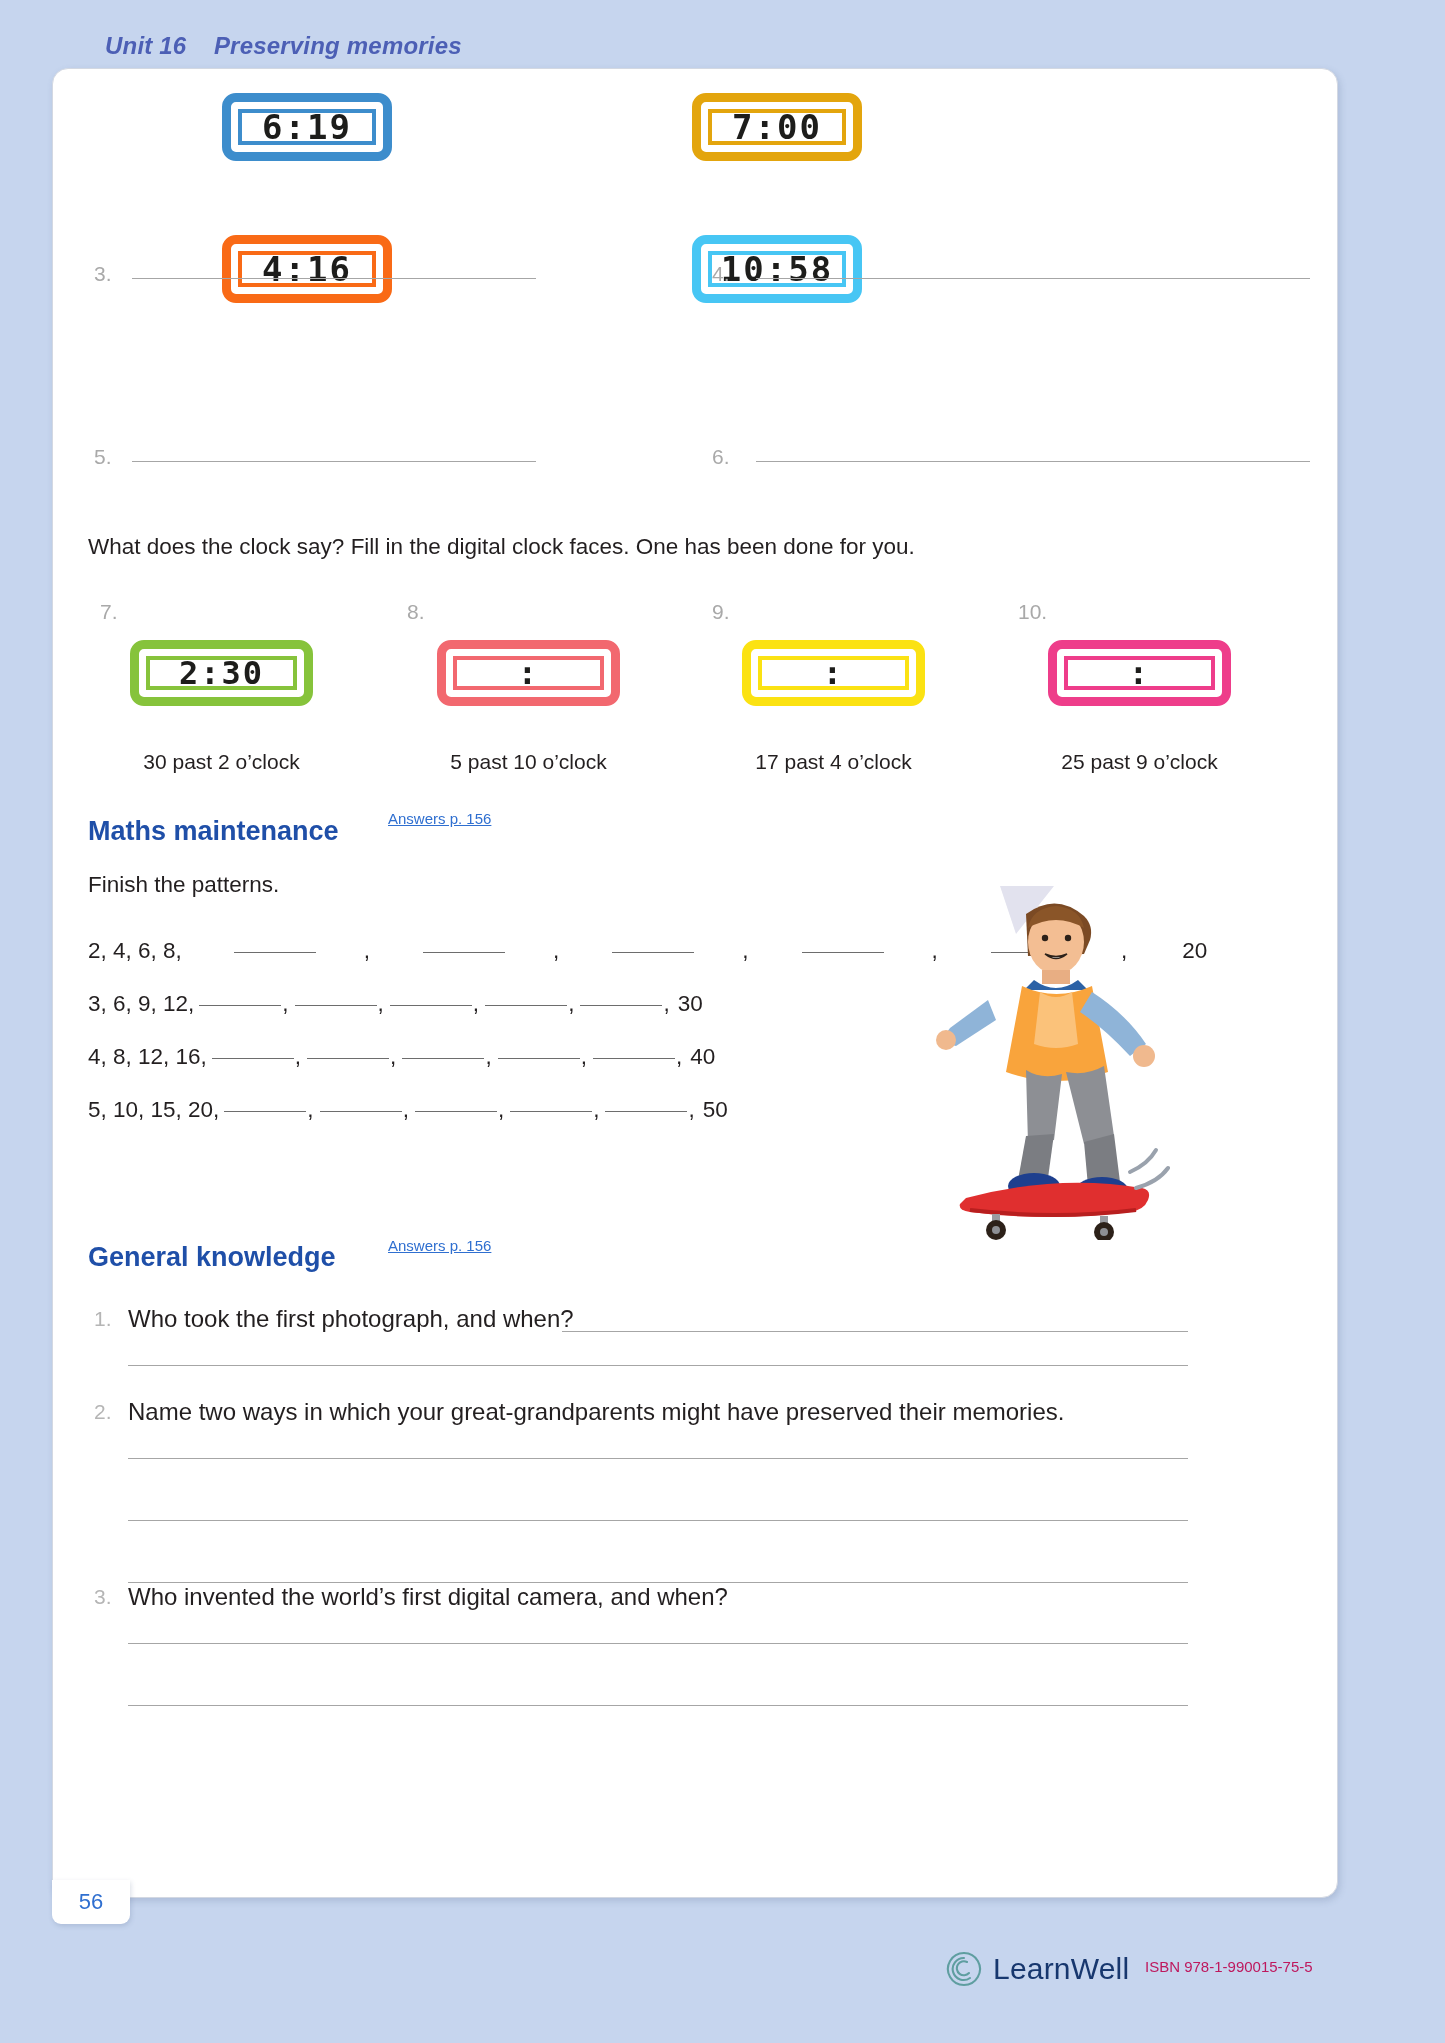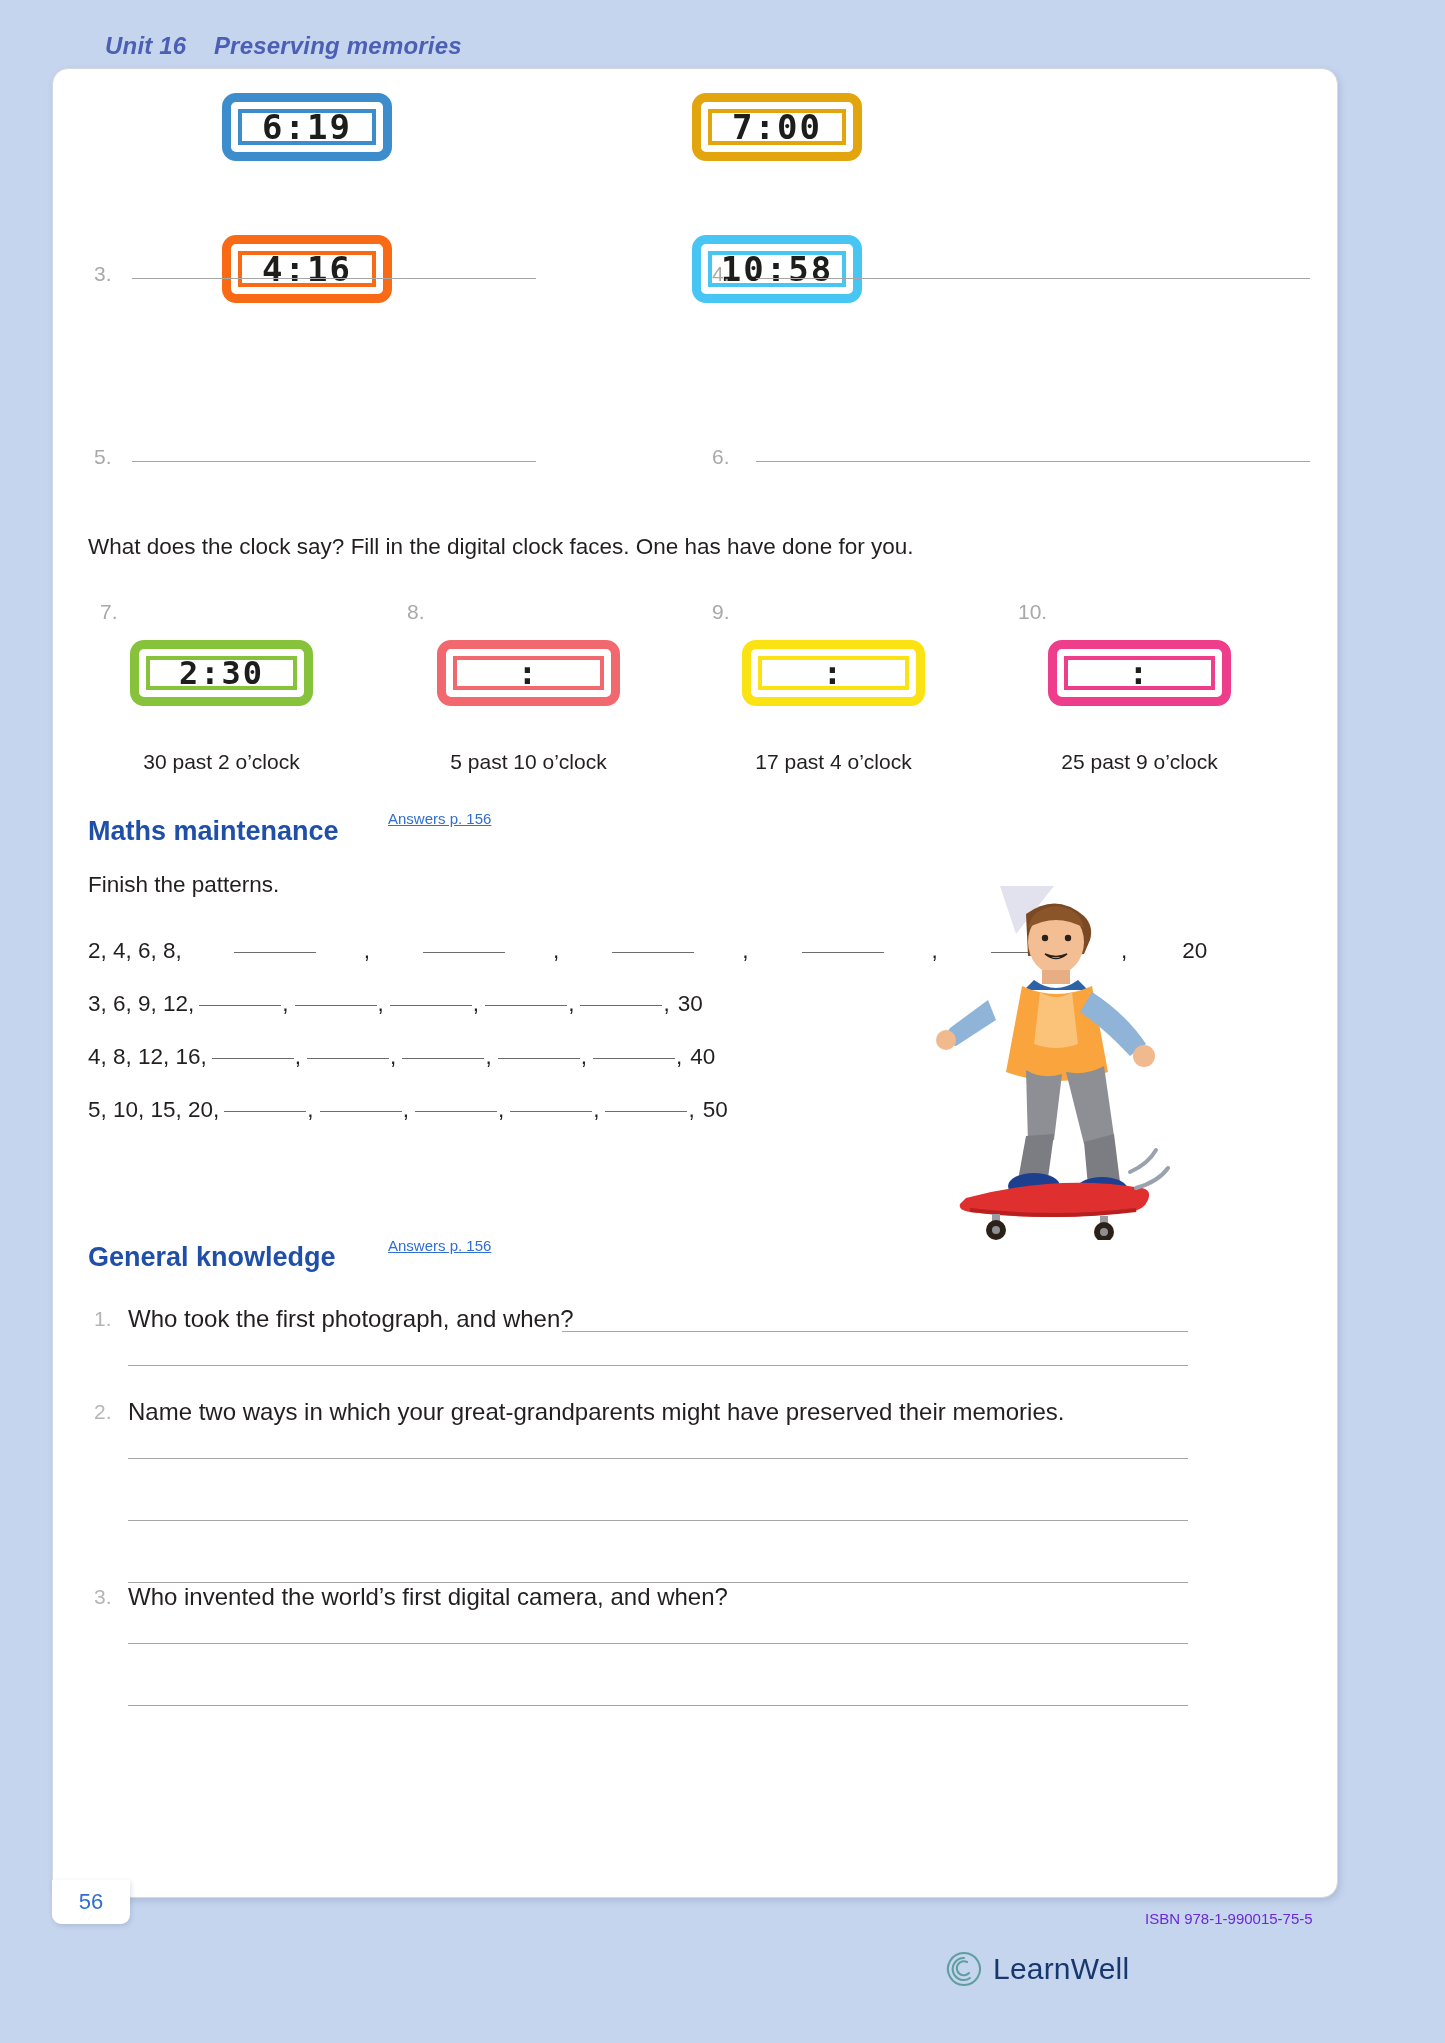--- a/index.html
+++ b/index.html
@@ -157,22 +157,22 @@
     font-size: 22px; color: #2f6fd0;
   }
   .brand {
     position: absolute; left: 945px; top: 1950px;
     display: flex; align-items: center; gap: 10px;
   }
   .brand-name {
     font-size: 30px; color: #17376e; letter-spacing: .2px;
   }
   .isbn {
-    position: absolute; left: 1145px; top: 1910px;
-    font-size: 15px; color: #6d28d9; white-space: nowrap;
+    position: absolute; left: 1145px; top: 1958px;
+    font-size: 15px; color: #be185d; white-space: nowrap;
   }
 </style>
 </head>
 <body>
 
 <div class="page-root">
 
   <div class="running-head">Unit 16    Preserving memories</div>
 
   <div class="sheet"></div>
@@ -209,21 +209,21 @@
   <div class="qnum" style="left:94px; top:262px;">3.</div>
   <div class="rule" style="left:132px; top:278px; width:404px;"></div>
   <div class="qnum" style="left:712px; top:262px;">4.</div>
   <div class="rule" style="left:756px; top:278px; width:554px;"></div>
 
   <div class="qnum" style="left:94px; top:445px;">5.</div>
   <div class="rule" style="left:132px; top:461px; width:404px;"></div>
   <div class="qnum" style="left:712px; top:445px;">6.</div>
   <div class="rule" style="left:756px; top:461px; width:554px;"></div>
 
-  <div class="prompt" style="left:88px; top:534px;">What does the clock say? Fill in the digital clock faces. One has have done for you.</div>
+  <div class="prompt" style="left:88px; top:534px;">What does the clock say? Fill in the digital clock faces. One has been done for you.</div>
 
   <div class="qnum" style="left:100px; top:600px;">7.</div>
   <div class="clock sm" id="sc0" style="left:130px; top:640px;">
     <div class="outer" id="sc0o" style="border-color: rgb(134, 195, 59);">
         <div class="inner" id="sc0i" style="border-color: rgb(134, 195, 59);">
       <span class="readout">2:30</span>
     </div>
       </div>
   </div>
   <div class="clock-caption" style="left:130px; top:750px; width:183px;">30 past 2 o’clock</div>

